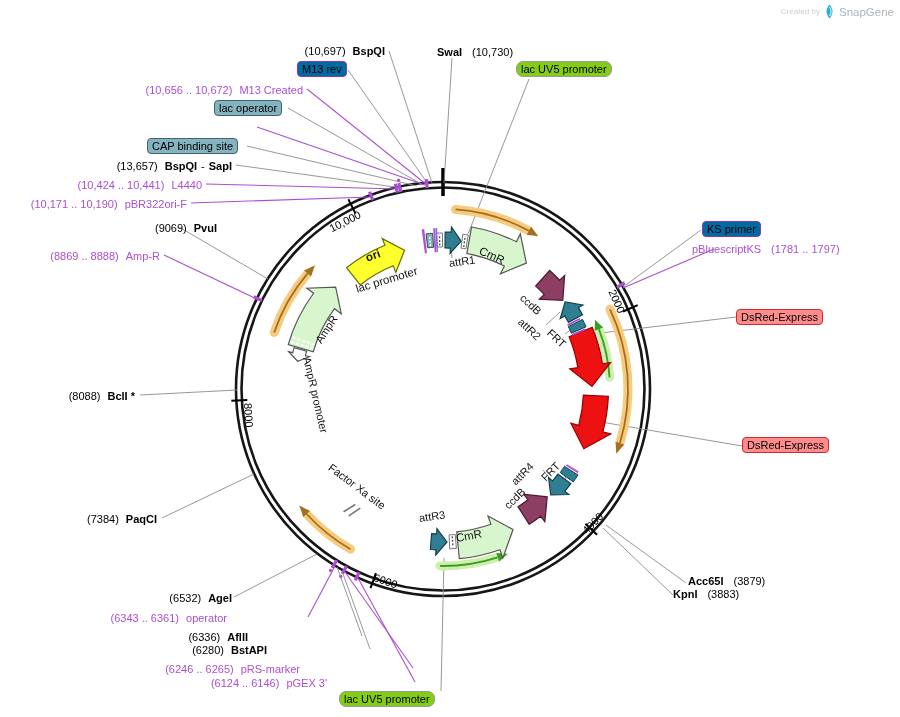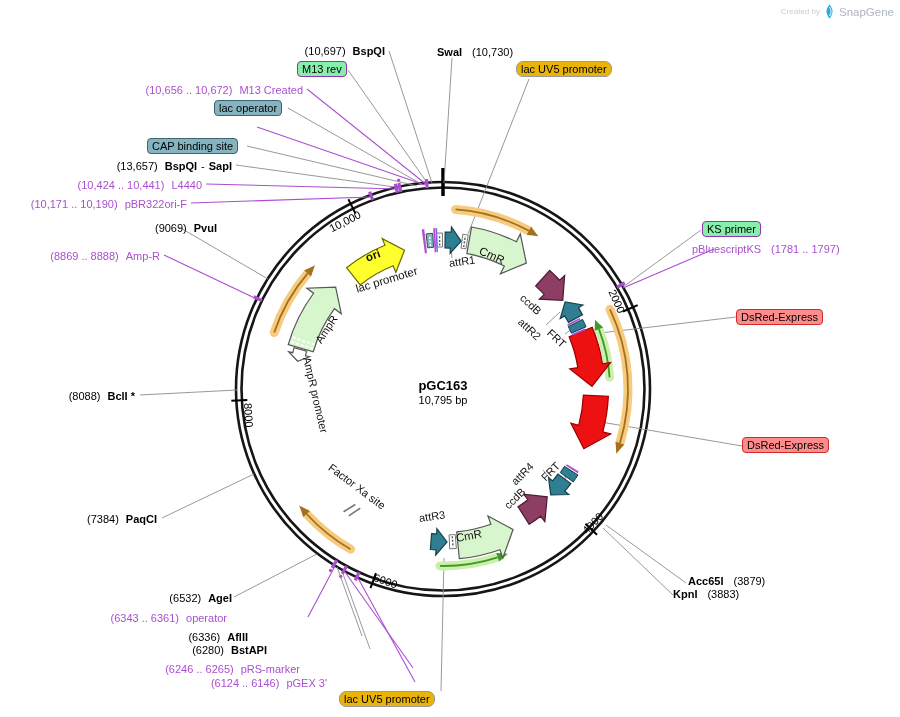--- a/index.html
+++ b/index.html
@@ -7,23 +7,23 @@
           font-family:Liberation Sans, sans-serif;}
   #map-svg{position:absolute;left:0;top:0;}
   .lbl{position:absolute;font-size:11px;color:#000;white-space:nowrap;line-height:14px;}
   .lbl .pos{margin-right:7px;}
   .lbl .pos2{margin-left:10px;}
   .enz{font-weight:bold;}
   .sep{margin:0 4px;}
   .pr, .pr span{color:#AB4FD0;}
   .fbox{position:absolute;font-size:11px;line-height:14px;color:#000;padding:0 4px;
         border:1px solid #888;border-radius:4px;white-space:nowrap;}
-  .purplebox{background:#86efac;border-color:#8E35B0;}
+  .purplebox{background:#0369a1;border-color:#8E35B0;}
   .tealbox{background:#85B3BF;border-color:#3E6570;}
-  .whitebox{background:#eab308;border-color:#9a9a9a;border-radius:7px;}
+  .whitebox{background:#84cc16;border-color:#9a9a9a;border-radius:7px;}
   .redbox{background:#FF8C8C;border-color:#CF2B2B;}
   .rlbl{position:absolute;font-size:11px;color:#111;white-space:nowrap;
         transform-origin:0 50%;line-height:12px;}
   .rlbl.big{font-size:11.5px;}
   .tick-lbl{position:absolute;font-size:11px;color:#000;white-space:nowrap;transform-origin:0 50%;}
   #title{position:absolute;left:373px;top:378px;width:140px;text-align:center;}
   #title .pname{font-size:13px;font-weight:bold;color:#000;}
   #title .psize{font-size:11px;color:#000;margin-top:1px;}
   #watermark{position:absolute;right:6px;top:4px;display:flex;align-items:center;gap:4px;}
   #watermark .wprefix{font-size:8px;color:#C9CDD2;}
@@ -144,24 +144,20 @@
 
   <div id="watermark">
     <span class="wprefix">Created by</span>
     <svg width="11" height="15">
         <path d="M5.5 0.5 C 9.5 5, 9.5 9.5, 5.5 14.5 C 1.5 9.5, 1.5 5, 5.5 0.5 Z" fill="#2AACE3"></path>
         <path d="M5.5 3 C 7.5 6, 7.5 9, 5.5 12" stroke="#fff" stroke-width="1" fill="none"></path>
       </svg>
     <span class="wbrand">SnapGene</span>
   </div>
 
-  <div id="title">
-    <div class="pname">pGC163</div>
-    <div class="psize">10,795 bp</div>
-  </div>
 
   <div class="lbl" style="right:515px;top:44px"><span class="pos">(10,697)</span><span class="enz">BspQI</span></div>
   <div class="fbox purplebox" style="left:297px;top:61px">M13 rev</div>
   <div class="lbl pr" style="right:597px;top:83px"><span class="pos">(10,656 .. 10,672)</span><span>M13 Created</span></div>
   <div class="fbox tealbox" style="left:214px;top:100px">lac operator</div>
   <div class="fbox tealbox" style="left:147px;top:138px">CAP binding site</div>
   <div class="lbl" style="right:668px;top:159px"><span class="pos">(13,657)</span><span class="enz">BspQI</span><span class="sep">-</span><span class="enz">SapI</span></div>
   <div class="lbl pr" style="right:698px;top:178px"><span class="pos">(10,424 .. 10,441)</span><span>L4440</span></div>
   <div class="lbl pr" style="right:713px;top:197px"><span class="pos">(10,171 .. 10,190)</span><span>pBR322ori-F</span></div>
   <div class="lbl" style="right:683px;top:221px"><span class="pos">(9069)</span><span class="enz">PvuI</span></div>

